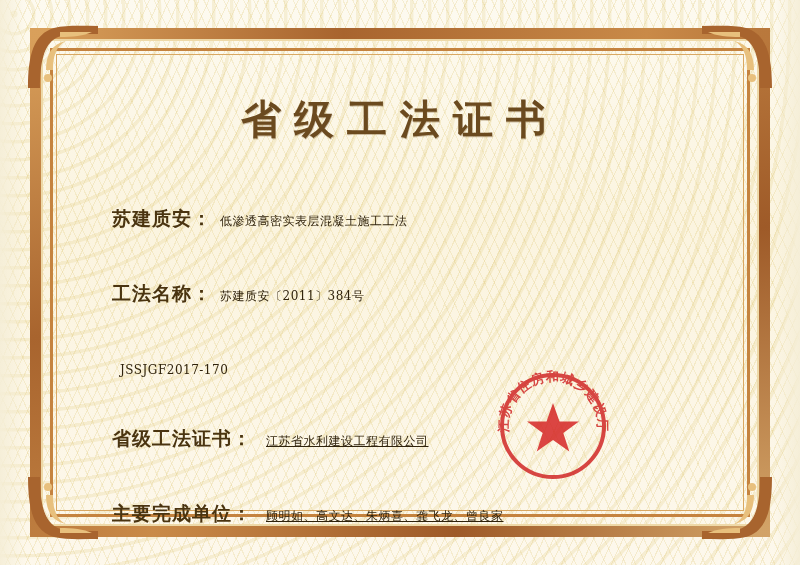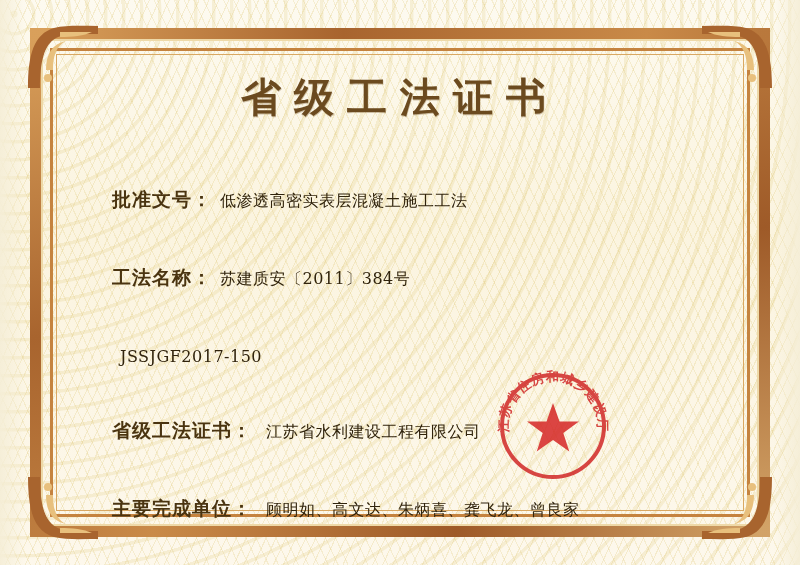--- a/index.html
+++ b/index.html
@@ -113,20 +113,21 @@
   .content {
     position: absolute;
     left: 70px;
     right: 70px;
     top: 70px;
     bottom: 68px;
   }
 
   .title {
     text-align: center;
+    margin-top: 22px;
     font-family: "DejaVu Serif", "Liberation Serif", serif;
     font-size: 40px;
     font-weight: bold;
     letter-spacing: 13px;
     color: #6b4a1f;
     text-shadow: 0.6px 0.6px 0 rgba(120,85,40,0.35);
     white-space: nowrap;
   }
 
   .fields {
@@ -141,27 +142,27 @@
   }
   .field-label {
     font-family: "DejaVu Serif", "Liberation Serif", serif;
     font-size: 19px;
     font-weight: bold;
     color: #4a3410;
     letter-spacing: 1px;
   }
   .field-value {
     font-family: "DejaVu Serif", "Liberation Serif", serif;
-    font-size: 16px;
+    font-size: 12px;
     color: #30230c;
     letter-spacing: 0.5px;
     margin-left: 8px;
     margin-top: 40px;
   }
-  .field-value.indent { margin-left: 14px; }
+  .field-value.indent { margin-left: 14px; text-decoration: underline; }
 
   
   .date-line {
     position: absolute;
     right: 18px;
     bottom: 22px;
     font-family: "DejaVu Serif", "Liberation Serif", serif;
     font-size: 25px;
     font-weight: bold;
     color: #2f2209;
@@ -235,31 +236,31 @@
     </svg>
   </div>
 
   <div class="content">
 
     <div class="title">省级工法证书</div>
 
     <div class="fields">
 
       <div class="field-row">
-        <span class="field-label">批准文号：</span>
+        <span class="field-label">苏建质安：</span>
         <span class="field-value">低渗透高密实表层混凝土施工工法</span>
       </div>
 
       <div class="field-row">
         <span class="field-label">工法名称：</span>
         <span class="field-value">苏建质安〔2011〕384号</span>
       </div>
 
       <div class="field-row">
-        <span class="field-value">JSSJGF2017-150</span>
+        <span class="field-value">JSSJGF2017-170</span>
       </div>
 
       <div class="field-row">
         <span class="field-label">省级工法证书：</span>
         <span class="field-value indent">江苏省水利建设工程有限公司</span>
       </div>
 
       <div class="field-row">
         <span class="field-label">主要完成单位：</span>
         <span class="field-value indent">顾明如、高文达、朱炳喜、龚飞龙、曾良家</span>

